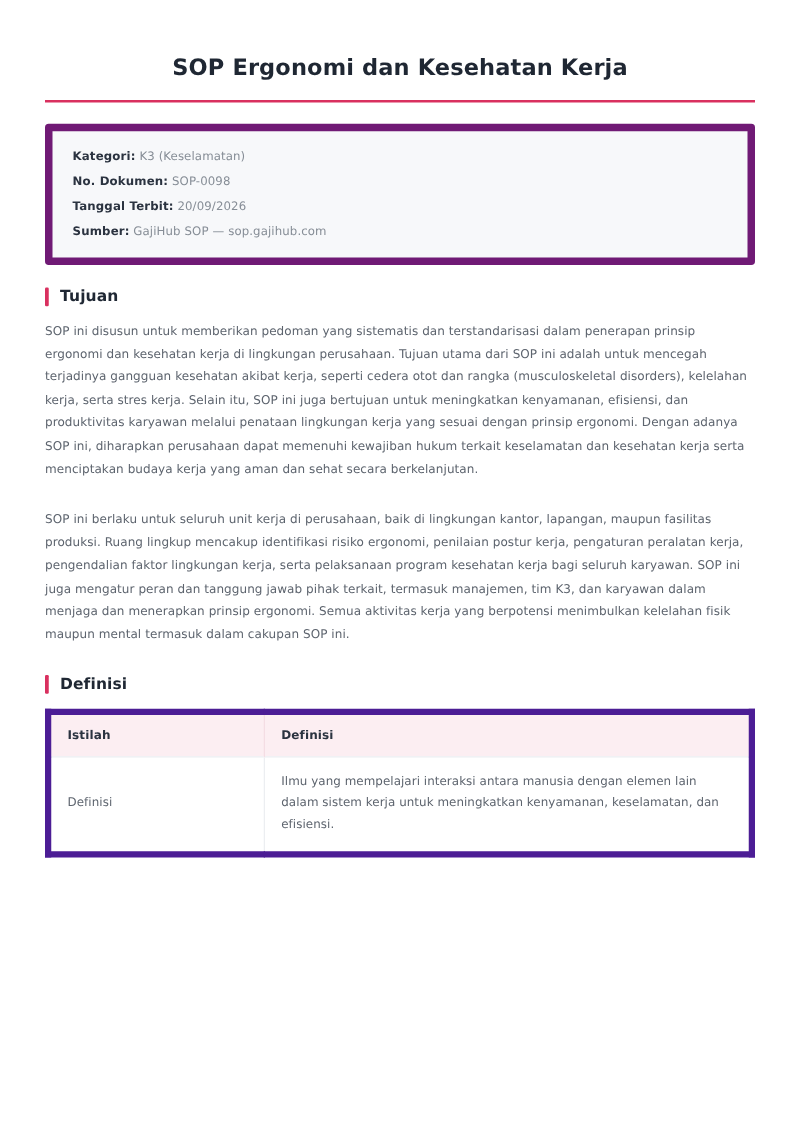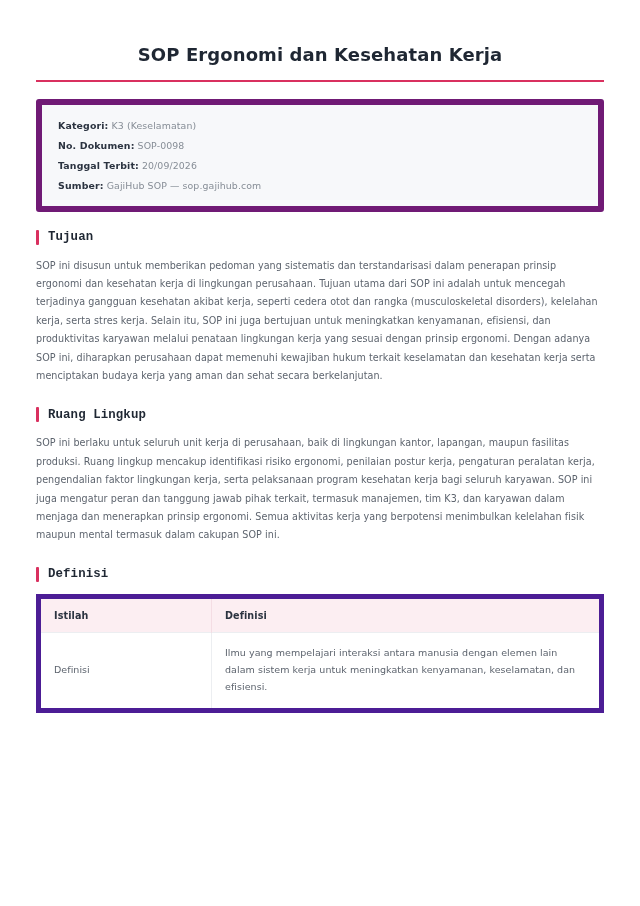--- a/index.html
+++ b/index.html
@@ -75,21 +75,20 @@
   }
 
   
   .section {
     margin-bottom: 4px;
   }
   .section-head {
     display: flex;
     align-items: center;
     margin: 0 0 12px 0;
-    font-family: Liberation Mono, monospace;
   }
   .accent-bar {
     width: 3px;
     height: 15px;
     background: #d9305f;
     border-radius: 1px;
     margin-right: 9px;
     flex: 0 0 auto;
   }
   .section-title {
@@ -172,24 +171,20 @@
 
   <div class="section">
     <div class="section-head">
       <span class="accent-bar"></span>
       <span class="section-title">Tujuan</span>
     </div>
     <p class="section-body">SOP ini disusun untuk memberikan pedoman yang sistematis dan terstandarisasi dalam penerapan prinsip ergonomi dan kesehatan kerja di lingkungan perusahaan. Tujuan utama dari SOP ini adalah untuk mencegah terjadinya gangguan kesehatan akibat kerja, seperti cedera otot dan rangka (musculoskeletal disorders), kelelahan kerja, serta stres kerja. Selain itu, SOP ini juga bertujuan untuk meningkatkan kenyamanan, efisiensi, dan produktivitas karyawan melalui penataan lingkungan kerja yang sesuai dengan prinsip ergonomi. Dengan adanya SOP ini, diharapkan perusahaan dapat memenuhi kewajiban hukum terkait keselamatan dan kesehatan kerja serta menciptakan budaya kerja yang aman dan sehat secara berkelanjutan.</p>
   </div>
 
   <div class="section">
-    <div class="section-head">
-      <span class="accent-bar"></span>
-      <span class="section-title">Ruang Lingkup</span>
-    </div>
     <p class="section-body">SOP ini berlaku untuk seluruh unit kerja di perusahaan, baik di lingkungan kantor, lapangan, maupun fasilitas produksi. Ruang lingkup mencakup identifikasi risiko ergonomi, penilaian postur kerja, pengaturan peralatan kerja, pengendalian faktor lingkungan kerja, serta pelaksanaan program kesehatan kerja bagi seluruh karyawan. SOP ini juga mengatur peran dan tanggung jawab pihak terkait, termasuk manajemen, tim K3, dan karyawan dalam menjaga dan menerapkan prinsip ergonomi. Semua aktivitas kerja yang berpotensi menimbulkan kelelahan fisik maupun mental termasuk dalam cakupan SOP ini.</p>
   </div>
 
   <div class="section">
     <div class="section-head">
       <span class="accent-bar"></span>
       <span class="section-title">Definisi</span>
     </div>
 
     <table class="def-table">

